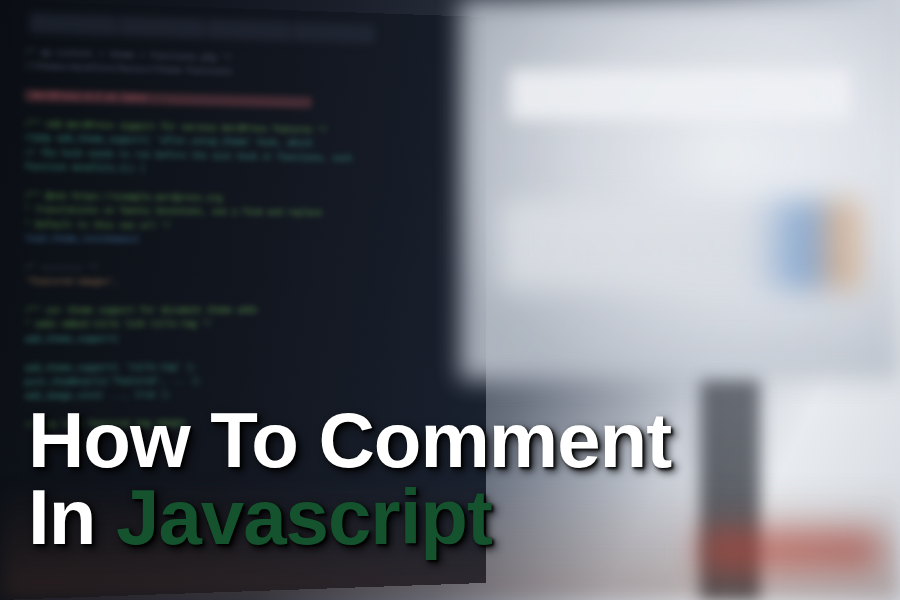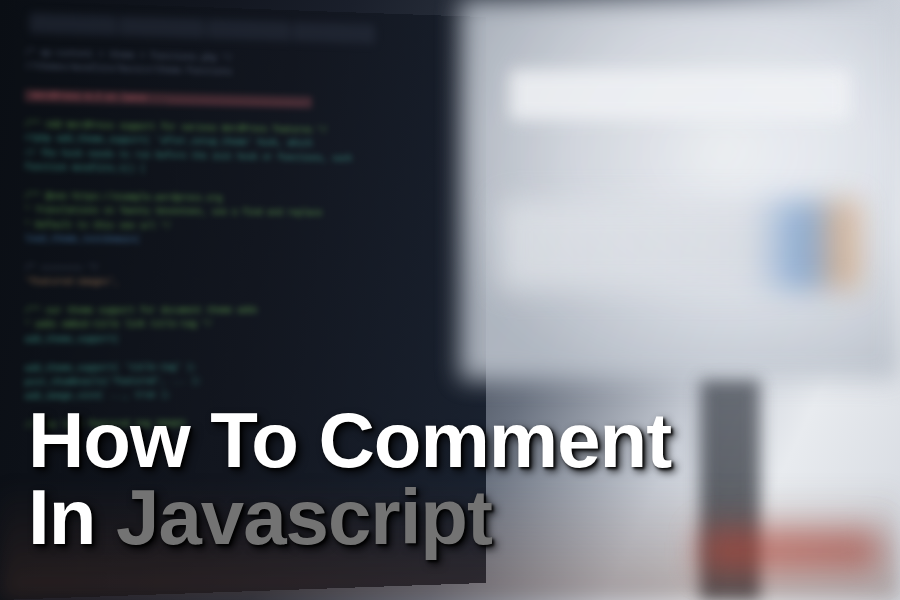--- a/index.html
+++ b/index.html
@@ -110,21 +110,21 @@
       left: 28px;
       bottom: 45px;
       font-weight: 700;
       font-size: 78px;
       line-height: 0.98;
       letter-spacing: -1px;
       text-shadow: 4px 4px 8px rgba(0,0,0,0.85), 2px 2px 3px rgba(0,0,0,0.95);
     }
     .headline .line { display: block; }
     .headline .white { color: #ffffff; }
-    .headline .yellow { color: #737373; }
+    .headline .yellow { color: #14532d; }
   </style>
 </head>
 <body>
 
 <div class="bg"></div>
 
 <div class="monitor-left">
   <div class="tabs">
     <div class="tab"></div>
       <div class="tab"></div>

